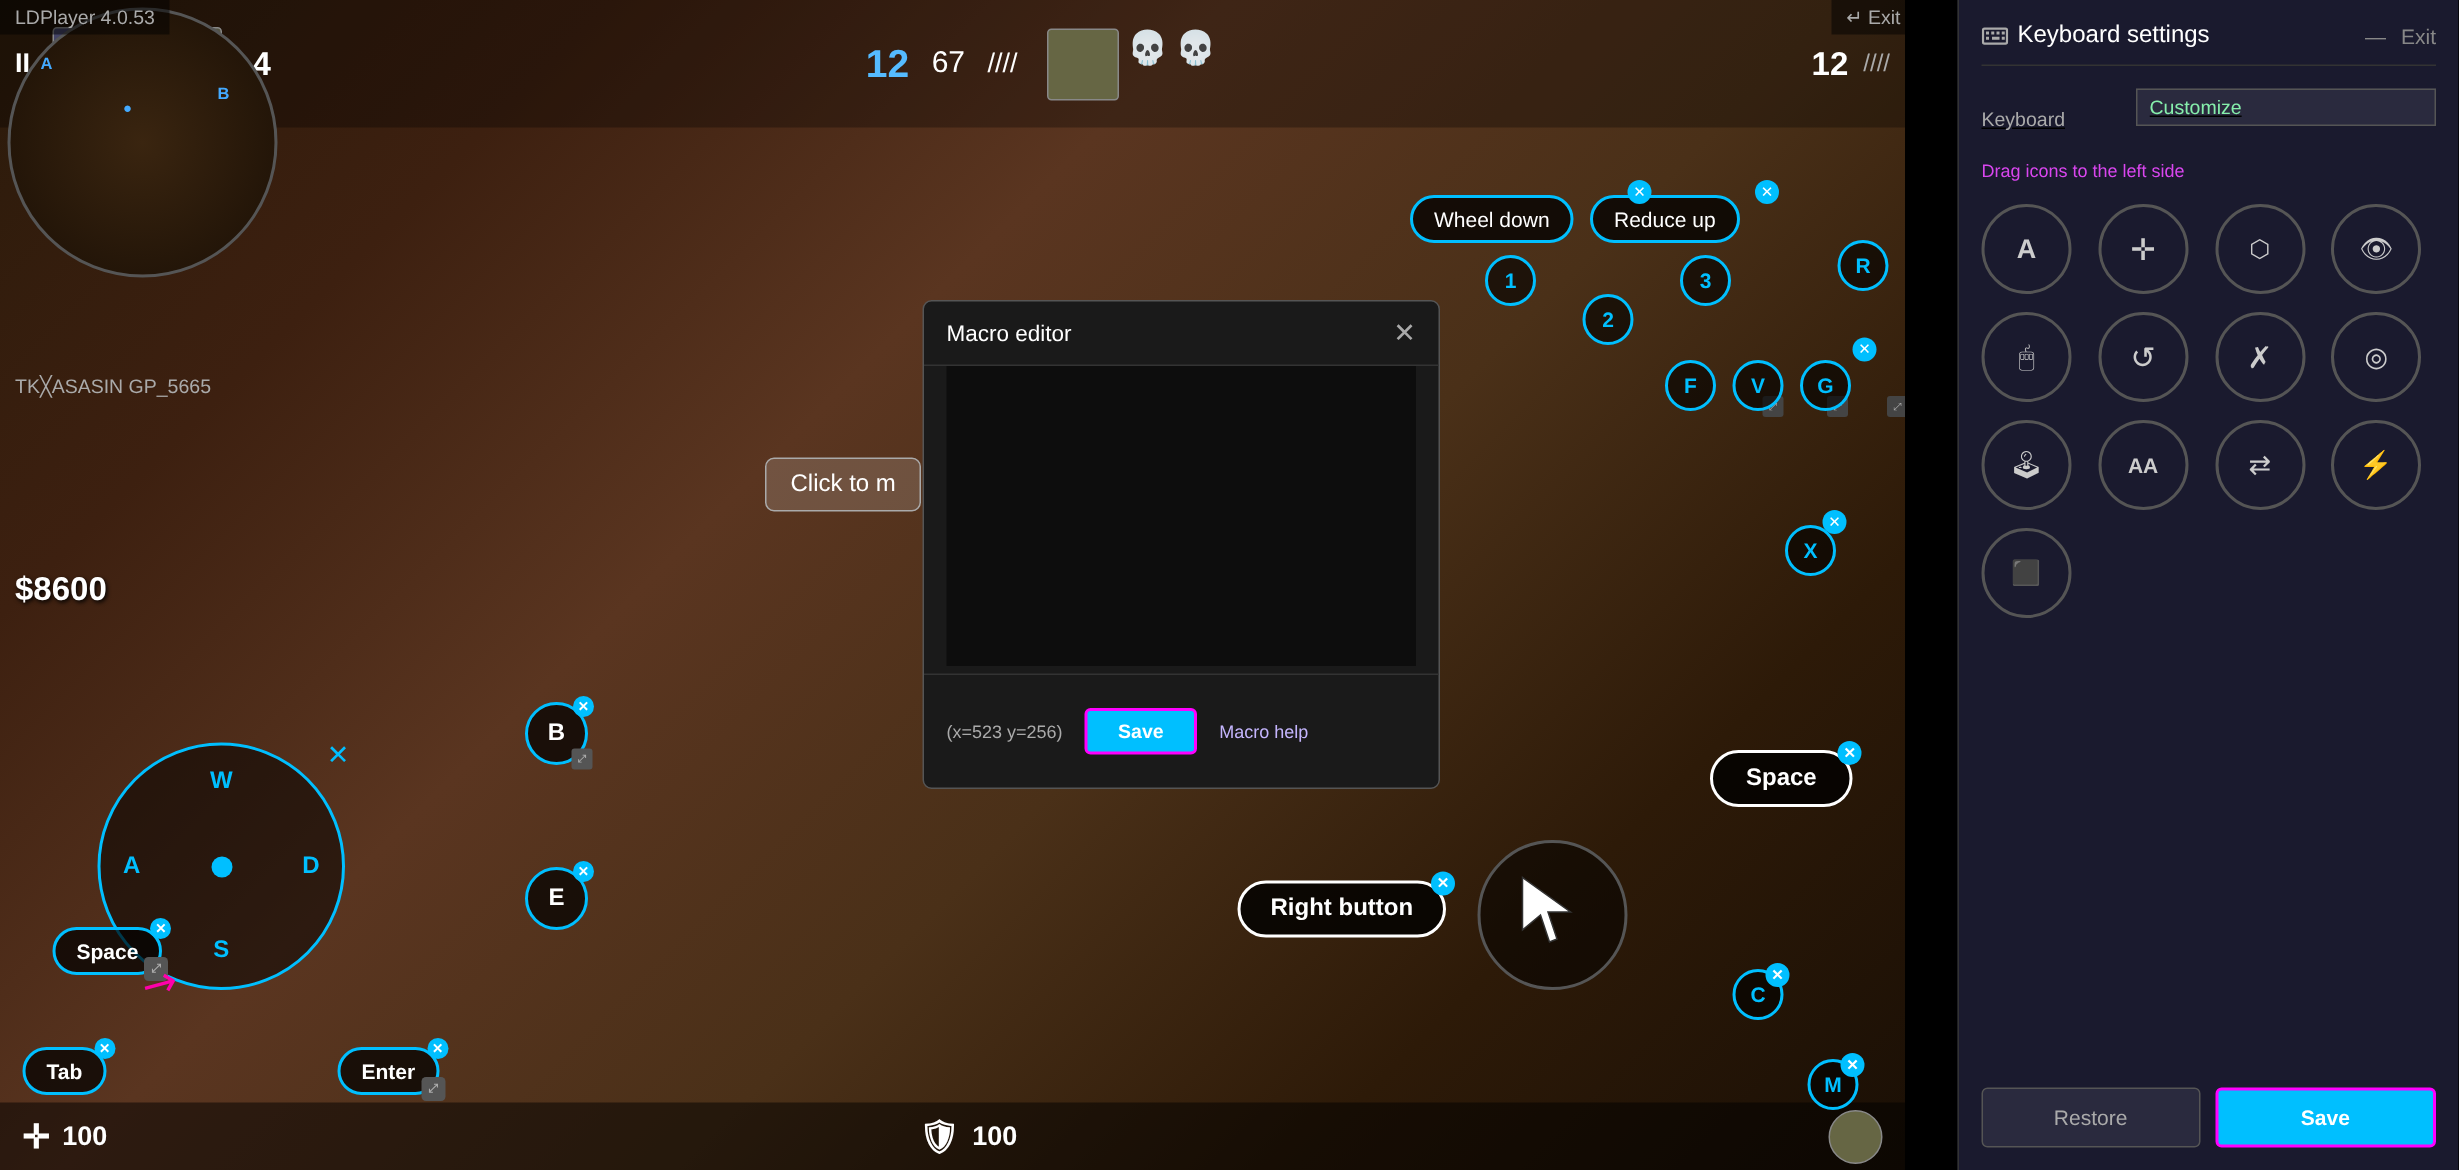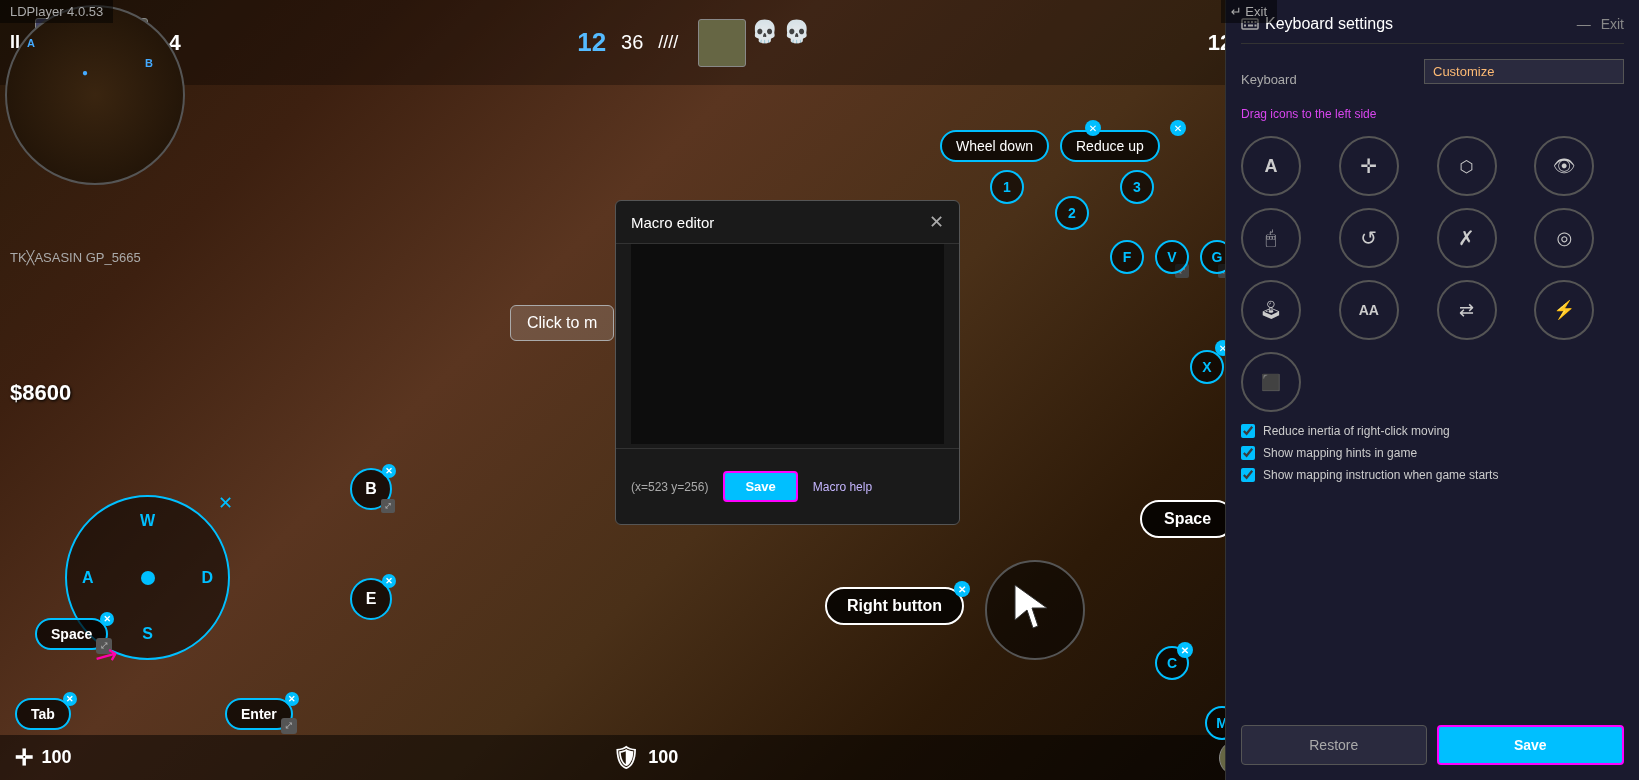--- a/index.html
+++ b/index.html
@@ -303,21 +303,21 @@
       padding: 8px 22px;
       font-size: 16px;
       font-weight: bold;
       z-index: 30;
     }
 
     
     #right-panel {
       position: absolute;
       right: 0; top: 0;
-      width: 414px;
+      width: 334px;
       height: 780px;
       background: #1a1a2e;
       border-left: 1px solid #333;
       z-index: 100;
       padding: 15px;
     }
 
     #right-panel-header {
       display: flex;
       align-items: center;
@@ -640,21 +640,21 @@
       </div>
       <div style="color:#fff;font-size:16px;margin:0 5px;">|</div>
       <span style="color:#fff;font-size:22px;font-weight:bold;">4</span>
     </div>
 
     <div class="hud-center">
 
       <div style="display:flex;flex-direction:column;align-items:center;gap:3px;">
         <div style="display:flex;align-items:center;gap:15px;">
           <span style="color:#5bf;font-size:26px;font-weight:bold;">12</span>
-          <span style="color:#fff;font-size:20px;">36</span>
+          <span style="color:#fff;font-size:20px;">67</span>
           <span style="color:#fff;font-size:18px;">////</span>
         </div>
       </div>
 
       <div style="display:flex;gap:5px;">
         <div style="width:48px;height:48px;background:#664;border-radius:3px;border:1px solid #888;"></div>
         <div style="font-size:22px;">💀</div>
         <div style="font-size:22px;">💀</div>
       </div>
     </div>
@@ -834,23 +834,23 @@
         <rect x="13.5" y="9.5" width="2" height="2" fill="#aaa"></rect>
       </svg>
       <span>Keyboard settings</span>
     </div>
     <div id="panel-controls">
       <span class="ctrl-x">—</span>
       <span class="ctrl-x">Exit</span>
     </div>
   </div>
 
-  <div style="display:flex;align-items:center;justify-content:space-between;margin-bottom:8px;">
+  <div style="display:flex;align-items:center;justify-content:space-between;margin-bottom:8px;text-decoration:underline;">
     <span style="color:#aaa;font-size:13px;">Keyboard</span>
-    <select id="keyboard-select" style="width:200px;background:#2a2a3e;border:1px solid #555;border-radius:0;color:#fdba74;padding:4px 8px;font-size:13px;">
+    <select id="keyboard-select" style="width:200px;background:#2a2a3e;border:1px solid #555;border-radius:0;color:#86efac;padding:4px 8px;font-size:13px;">
       <option>Customize</option>
     </select>
   </div>
 
   <div id="drag-hint">Drag icons to the left side</div>
 
   <div class="icon-grid">
     <div class="icon-cell" style="font-size:18px;font-weight:bold;border-radius:50%;border:2px solid #555;">A</div>
     <div class="icon-cell" style="font-size:20px;border-radius:50%;border:2px solid #555;">✛</div>
     <div class="icon-cell" style="font-size:16px;border-radius:50%;border:2px solid #555;">⬡</div>
@@ -868,34 +868,20 @@
     <div class="icon-cell" style="font-size:18px;border-radius:50%;border:2px solid #555;">🕹</div>
     <div class="icon-cell" style="font-size:14px;font-weight:bold;border-radius:50%;border:2px solid #555;">AA</div>
     <div class="icon-cell" style="font-size:18px;border-radius:50%;border:2px solid #555;">⇄</div>
     <div class="icon-cell" style="font-size:18px;border-radius:50%;border:2px solid #555;">⚡</div>
   </div>
 
   <div class="icon-grid">
     <div class="icon-cell" style="font-size:16px;border-radius:50%;border:2px solid #555;">⬛</div>
   </div>
 
-  <div style="margin-top:10px;">
-    <div class="checkbox-row">
-      <input type="checkbox" checked="" style="">
-      <label>Reduce inertia of right-click moving</label>
-    </div>
-    <div class="checkbox-row">
-      <input type="checkbox" checked="" style="">
-      <label>Show mapping hints in game</label>
-    </div>
-    <div class="checkbox-row">
-      <input type="checkbox" checked="" style="">
-      <label>Show mapping instruction when game starts</label>
-    </div>
-  </div>
 
   <div id="panel-bottom">
     <button id="restore-btn">
       <span>Restore</span>
     </button>
     <button id="save-panel-btn">
       <span>Save</span>
     </button>
   </div>
 </div>

